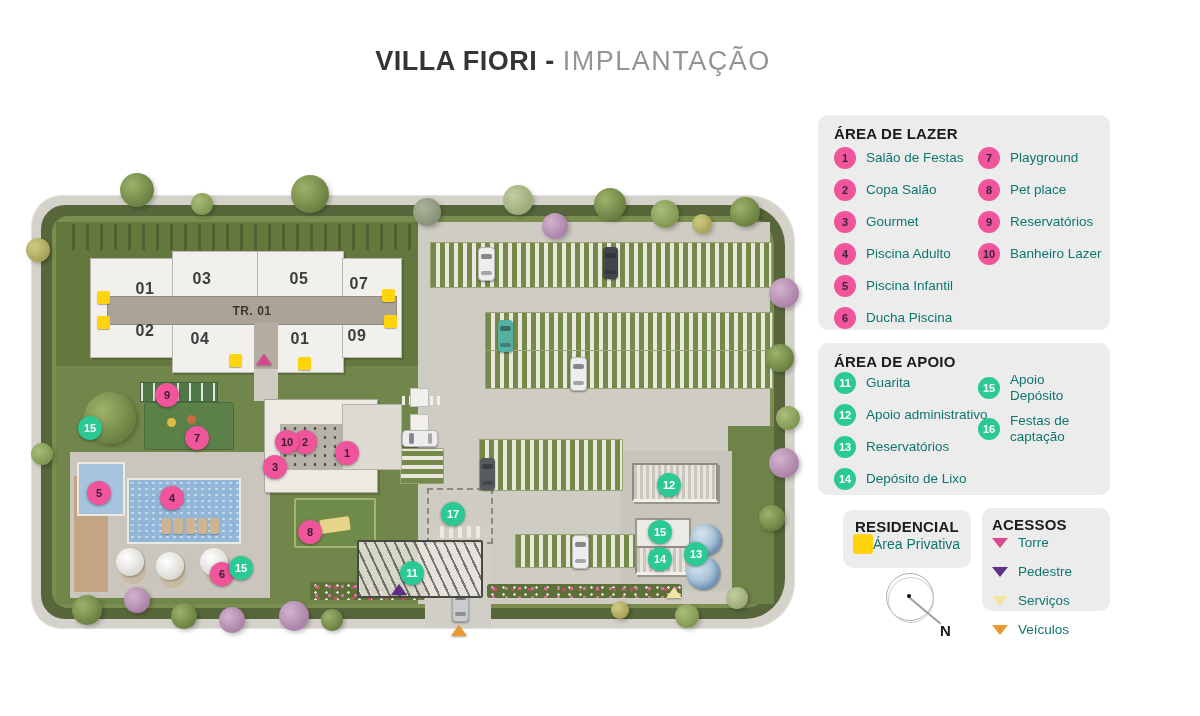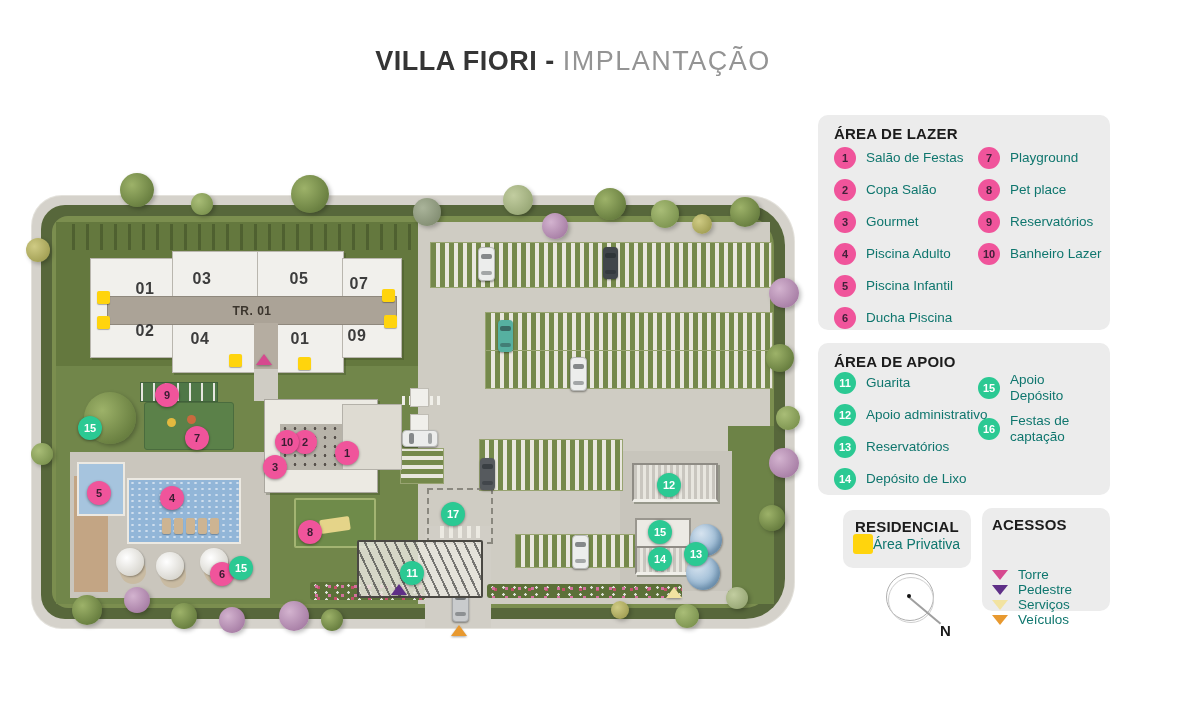--- a/index.html
+++ b/index.html
@@ -335,21 +335,21 @@
 <div class="panel" style="left:843px;top:510px;width:128px;height:58px;">
   <div class="ptitle" style="left:12px;top:8px;">RESIDENCIAL</div>
   <div class="res-row">
     <span class="res-sq"></span>
     <span class="llabel" style="font-size:14px;">Área Privativa</span>
   </div>
 </div>
 
 <div class="panel" style="left:982px;top:508px;width:128px;height:103px;">
   <div class="ptitle" style="left:10px;top:8px;">ACESSOS</div>
-  <div class="lcol" id="acessos-col" style="left:10px;top:28px;gap:2px;margin-top:32px;">
+  <div class="lcol" id="acessos-col" style="left:10px;top:28px;gap:16px;">
       <div class="arow">
         <div class="tri-down" style="border-top-color: rgb(214, 73, 143);"></div>
         <div class="llabel">Torre</div>
       </div>
       <div class="arow">
         <div class="tri-down" style="border-top-color: rgb(95, 47, 135);"></div>
         <div class="llabel">Pedestre</div>
       </div>
       <div class="arow">
         <div class="tri-down" style="border-top-color: rgb(242, 227, 161);"></div>

